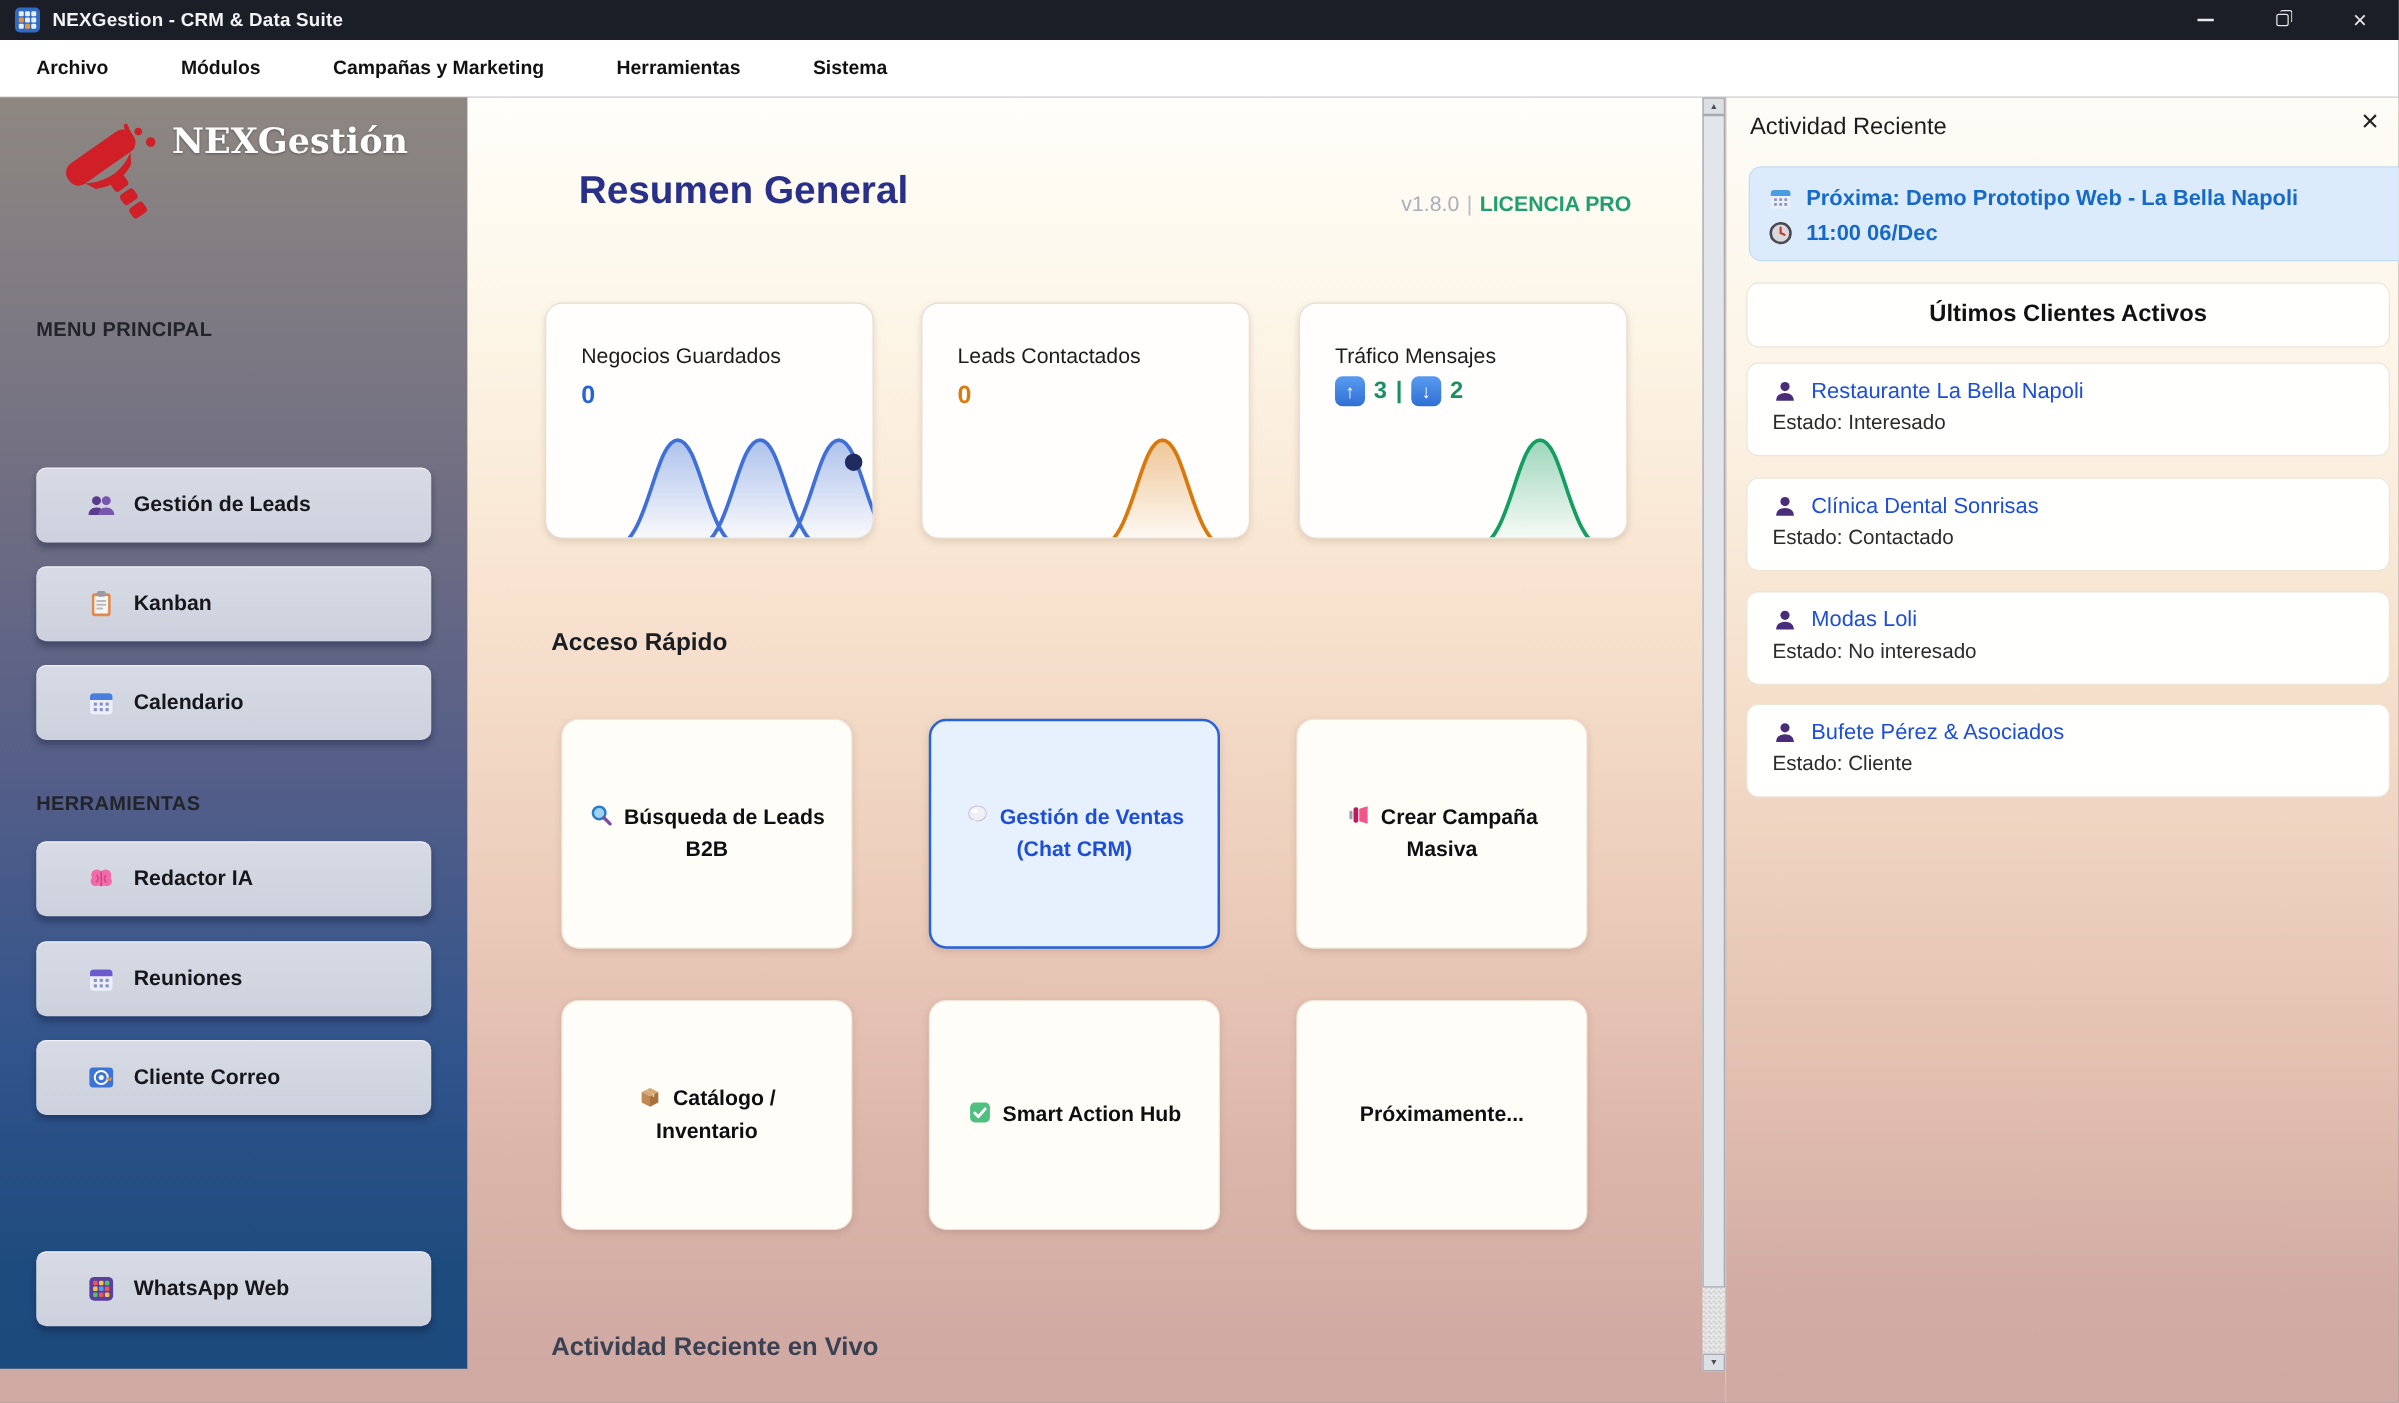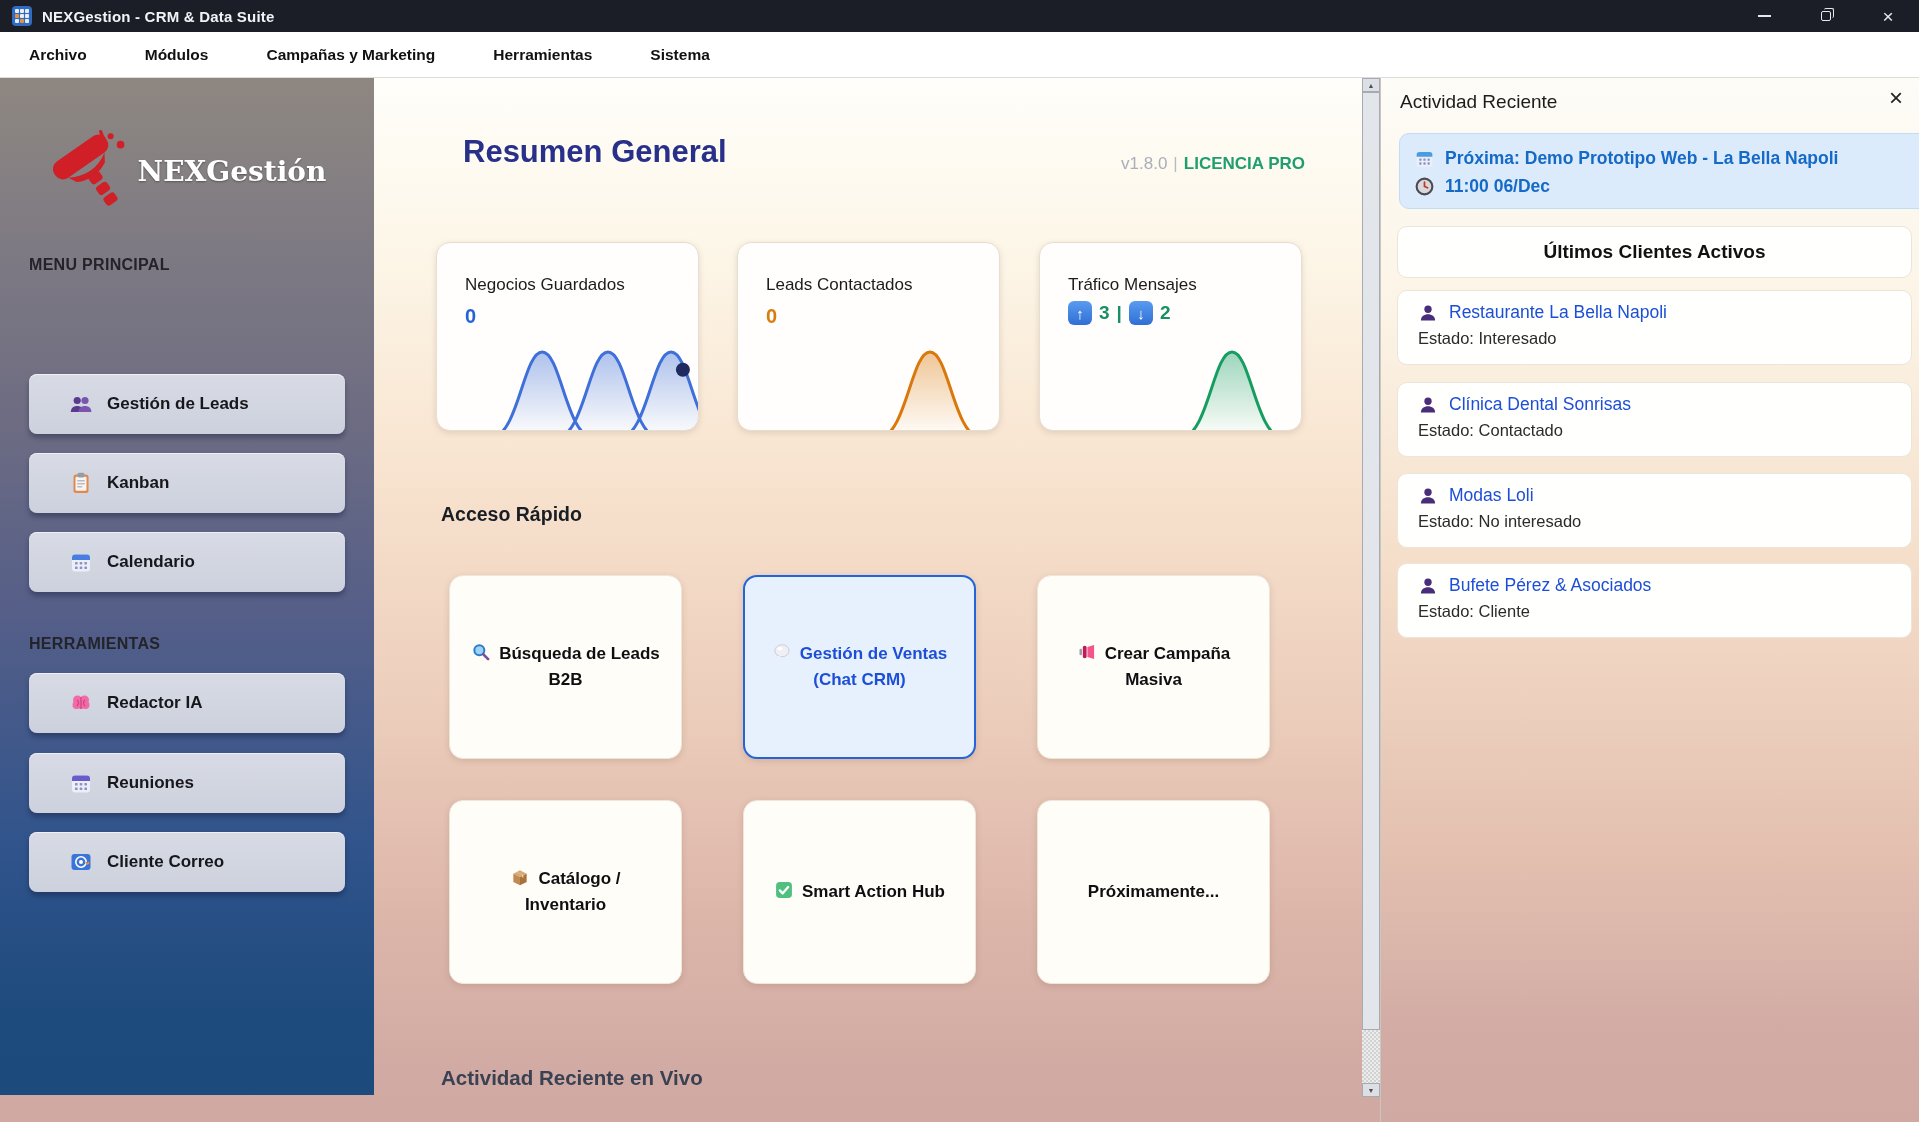--- a/index.html
+++ b/index.html
@@ -25,21 +25,21 @@
   
   .menubar { height:46px; background:#ffffff; border-bottom:1px solid #dcdcdc; display:flex; align-items:center; }
   .menu-item { padding:0 29px; font-size:15.5px; font-weight:bold; color:#111; height:100%; display:flex; align-items:center; cursor:default; }
 
   
   .body { position:relative; height:1044px; background:#cfa9a2; }
 
   
   .sidebar { position:absolute; left:0; top:0; width:374px; height:1017px;
     background:linear-gradient(180deg,#8e8781 0%,#7d7983 18%,#6f6d82 32%,#565f88 52%,#31548c 75%,#1e4b7e 92%,#1c4a7c 100%); }
-  .logo { position:absolute; top:18px; left:0; width:100%; height:150px; display:flex; align-items:center; justify-content:center; gap:6px; }
+  .logo { position:absolute; top:18px; left:0; width:100%; height:150px; display:flex; align-items:flex-start; justify-content:center; gap:6px; }
   .logo-text { font-family:"DejaVu Serif", serif; font-weight:bold; font-size:28px; color:#ffffff; text-shadow:0 1px 2px rgba(0,0,0,.35); }
   .side-label { position:absolute; left:29px; font-size:16px; font-weight:bold; color:#23232a; letter-spacing:.3px; }
   .lbl-menu { top:178px; }
   .lbl-tools { top:557px; }
   .side-btn { position:absolute; left:29px; width:316px; height:60px; border-radius:8px;
     background:linear-gradient(180deg,#d8dbe5 0%,#ccd1dd 100%);
     box-shadow:0 4px 5px rgba(15,20,50,.35), inset 0 1px 0 rgba(255,255,255,.6);
     display:flex; align-items:center; padding-left:40px; gap:14px; cursor:default; }
   .side-btn .s-ico { width:24px; height:24px; flex:0 0 24px; }
   .side-btn .s-lab { font-size:17px; font-weight:bold; color:#16161b; }
@@ -242,20 +242,37 @@
       <div class="side-btn b-correo">
         <svg class="s-ico" viewBox="0 0 24 24">
           <rect x="2.5" y="4" width="19" height="16" rx="3" fill="#3b74d9"></rect>
           <circle cx="12" cy="12" r="5.2" fill="none" stroke="#ffffff" stroke-width="1.6"></circle>
           <circle cx="12" cy="12" r="2" fill="#ffffff"></circle>
           <path d="M17.2 12 c0 2.5 2.4 2.5 2.4 0" stroke="#e8923c" stroke-width="1.6" fill="none"></path>
         </svg>
         <span class="s-lab">Cliente Correo</span>
       </div>
 
+      <div class="side-btn b-whatsapp">
+        <svg class="s-ico" viewBox="0 0 24 24">
+          <rect x="2.5" y="2.5" width="19" height="19" rx="4" fill="#5b3fa0"></rect>
+          <g>
+            <rect x="5.5" y="5.5" width="3.6" height="3.6" rx="1" fill="#f05454"></rect>
+              <rect x="10.2" y="5.5" width="3.6" height="3.6" rx="1" fill="#f5c542"></rect>
+              <rect x="14.9" y="5.5" width="3.6" height="3.6" rx="1" fill="#53c06a"></rect>
+            <rect x="5.5" y="10.2" width="3.6" height="3.6" rx="1" fill="#f5c542"></rect>
+              <rect x="10.2" y="10.2" width="3.6" height="3.6" rx="1" fill="#53a0f0"></rect>
+              <rect x="14.9" y="10.2" width="3.6" height="3.6" rx="1" fill="#f05454"></rect>
+            <rect x="5.5" y="14.9" width="3.6" height="3.6" rx="1" fill="#53c06a"></rect>
+              <rect x="10.2" y="14.9" width="3.6" height="3.6" rx="1" fill="#f05454"></rect>
+              <rect x="14.9" y="14.9" width="3.6" height="3.6" rx="1" fill="#f5c542"></rect>
+          </g>
+        </svg>
+        <span class="s-lab">WhatsApp Web</span>
+      </div>
     </aside>
 
     <section class="main">
       <h1 class="main-title">Resumen General</h1>
       <div class="version-line">
         <span class="ver">v1.8.0</span><span class="sep">|</span><span class="lic">LICENCIA PRO</span>
       </div>
 
       <div class="stat-card sc-1">
         <div class="stat-label">Negocios Guardados</div>

